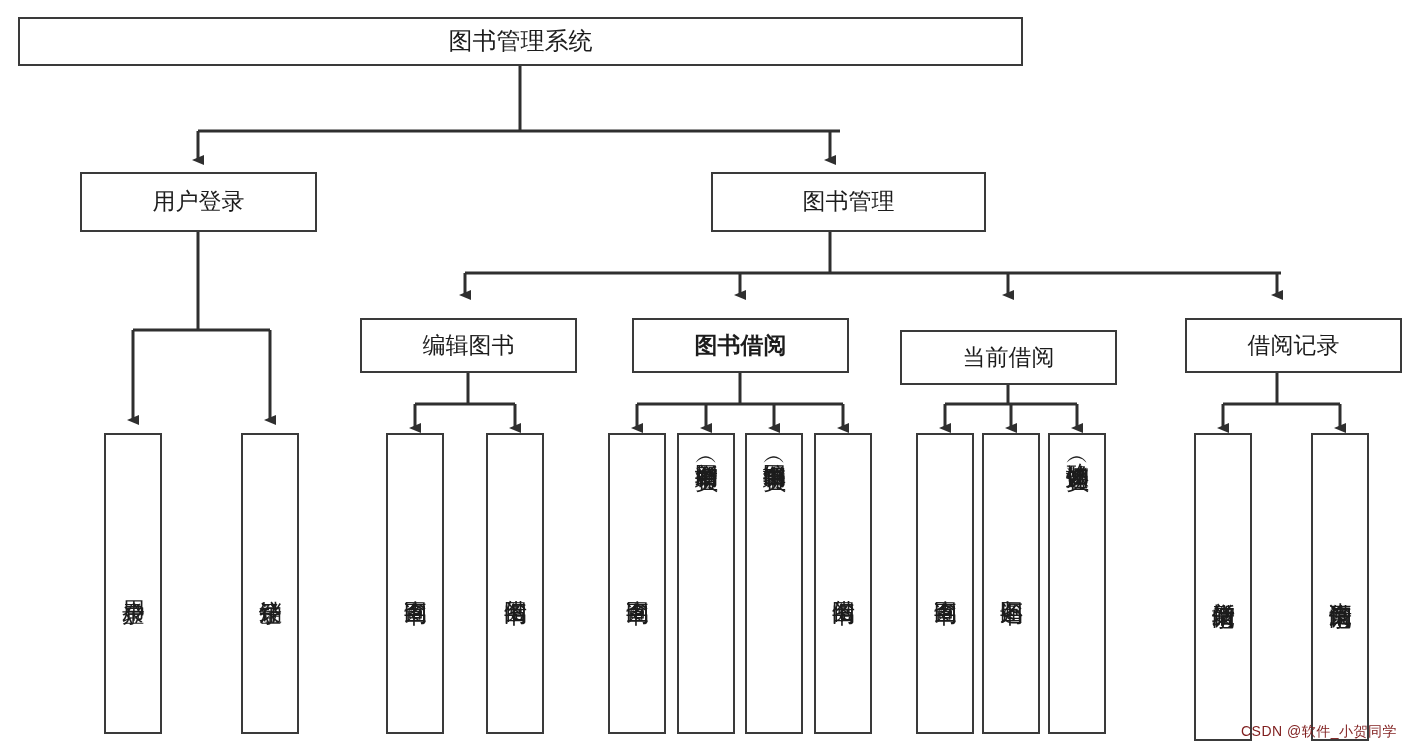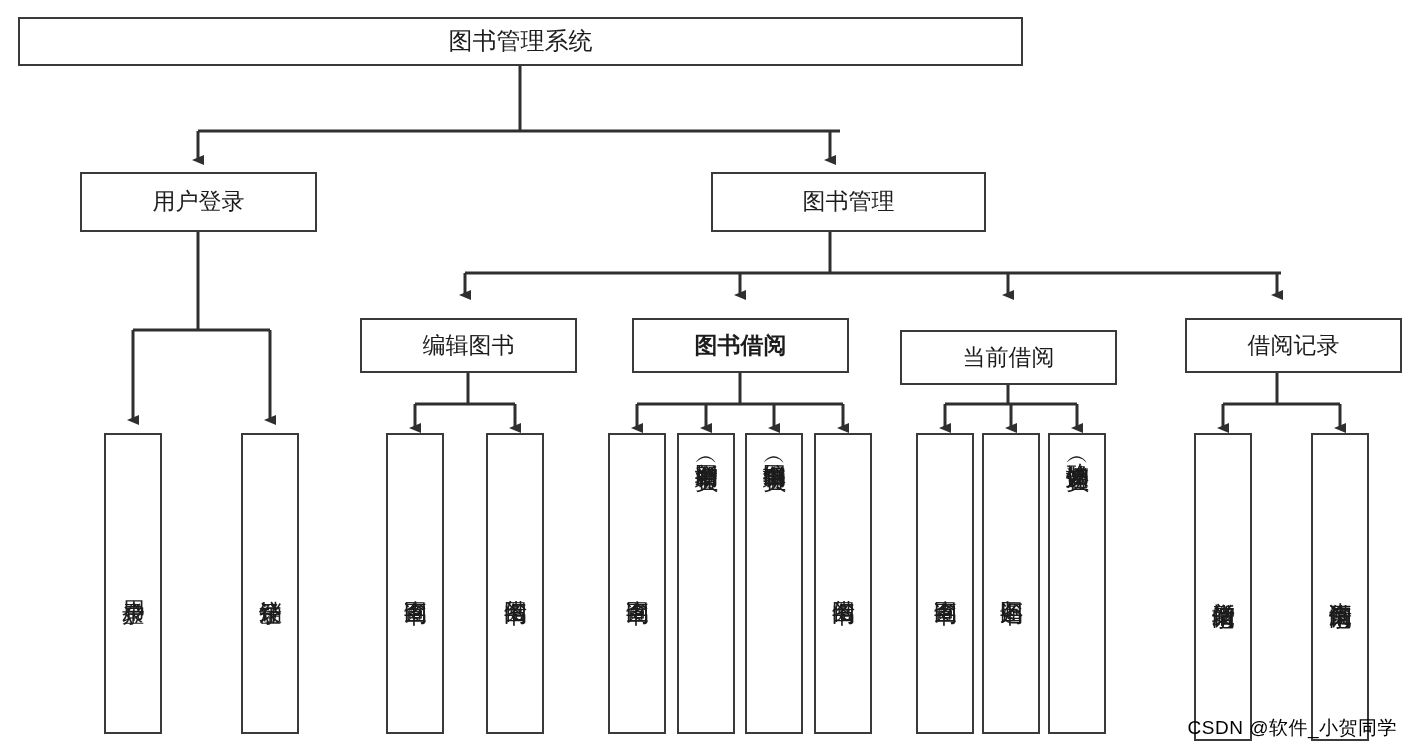--- a/index.html
+++ b/index.html
@@ -53,22 +53,22 @@
     padding-top: 10px;
   }
   .node.vert.shortlabel {
     justify-content: center;
     padding-top: 0;
   }
   .watermark {
     position: absolute;
     right: 8px;
     bottom: 6px;
-    font-size: 19px;
-    color: #000000;
+    font-size: 14px;
+    color: #7f1d1d;
     letter-spacing: 0.5px;
     white-space: nowrap;
   }
 </style>
 </head>
 <body>
 
 <div id="canvas">
 
   <svg class="edges" viewBox="0 0 1405 747">

